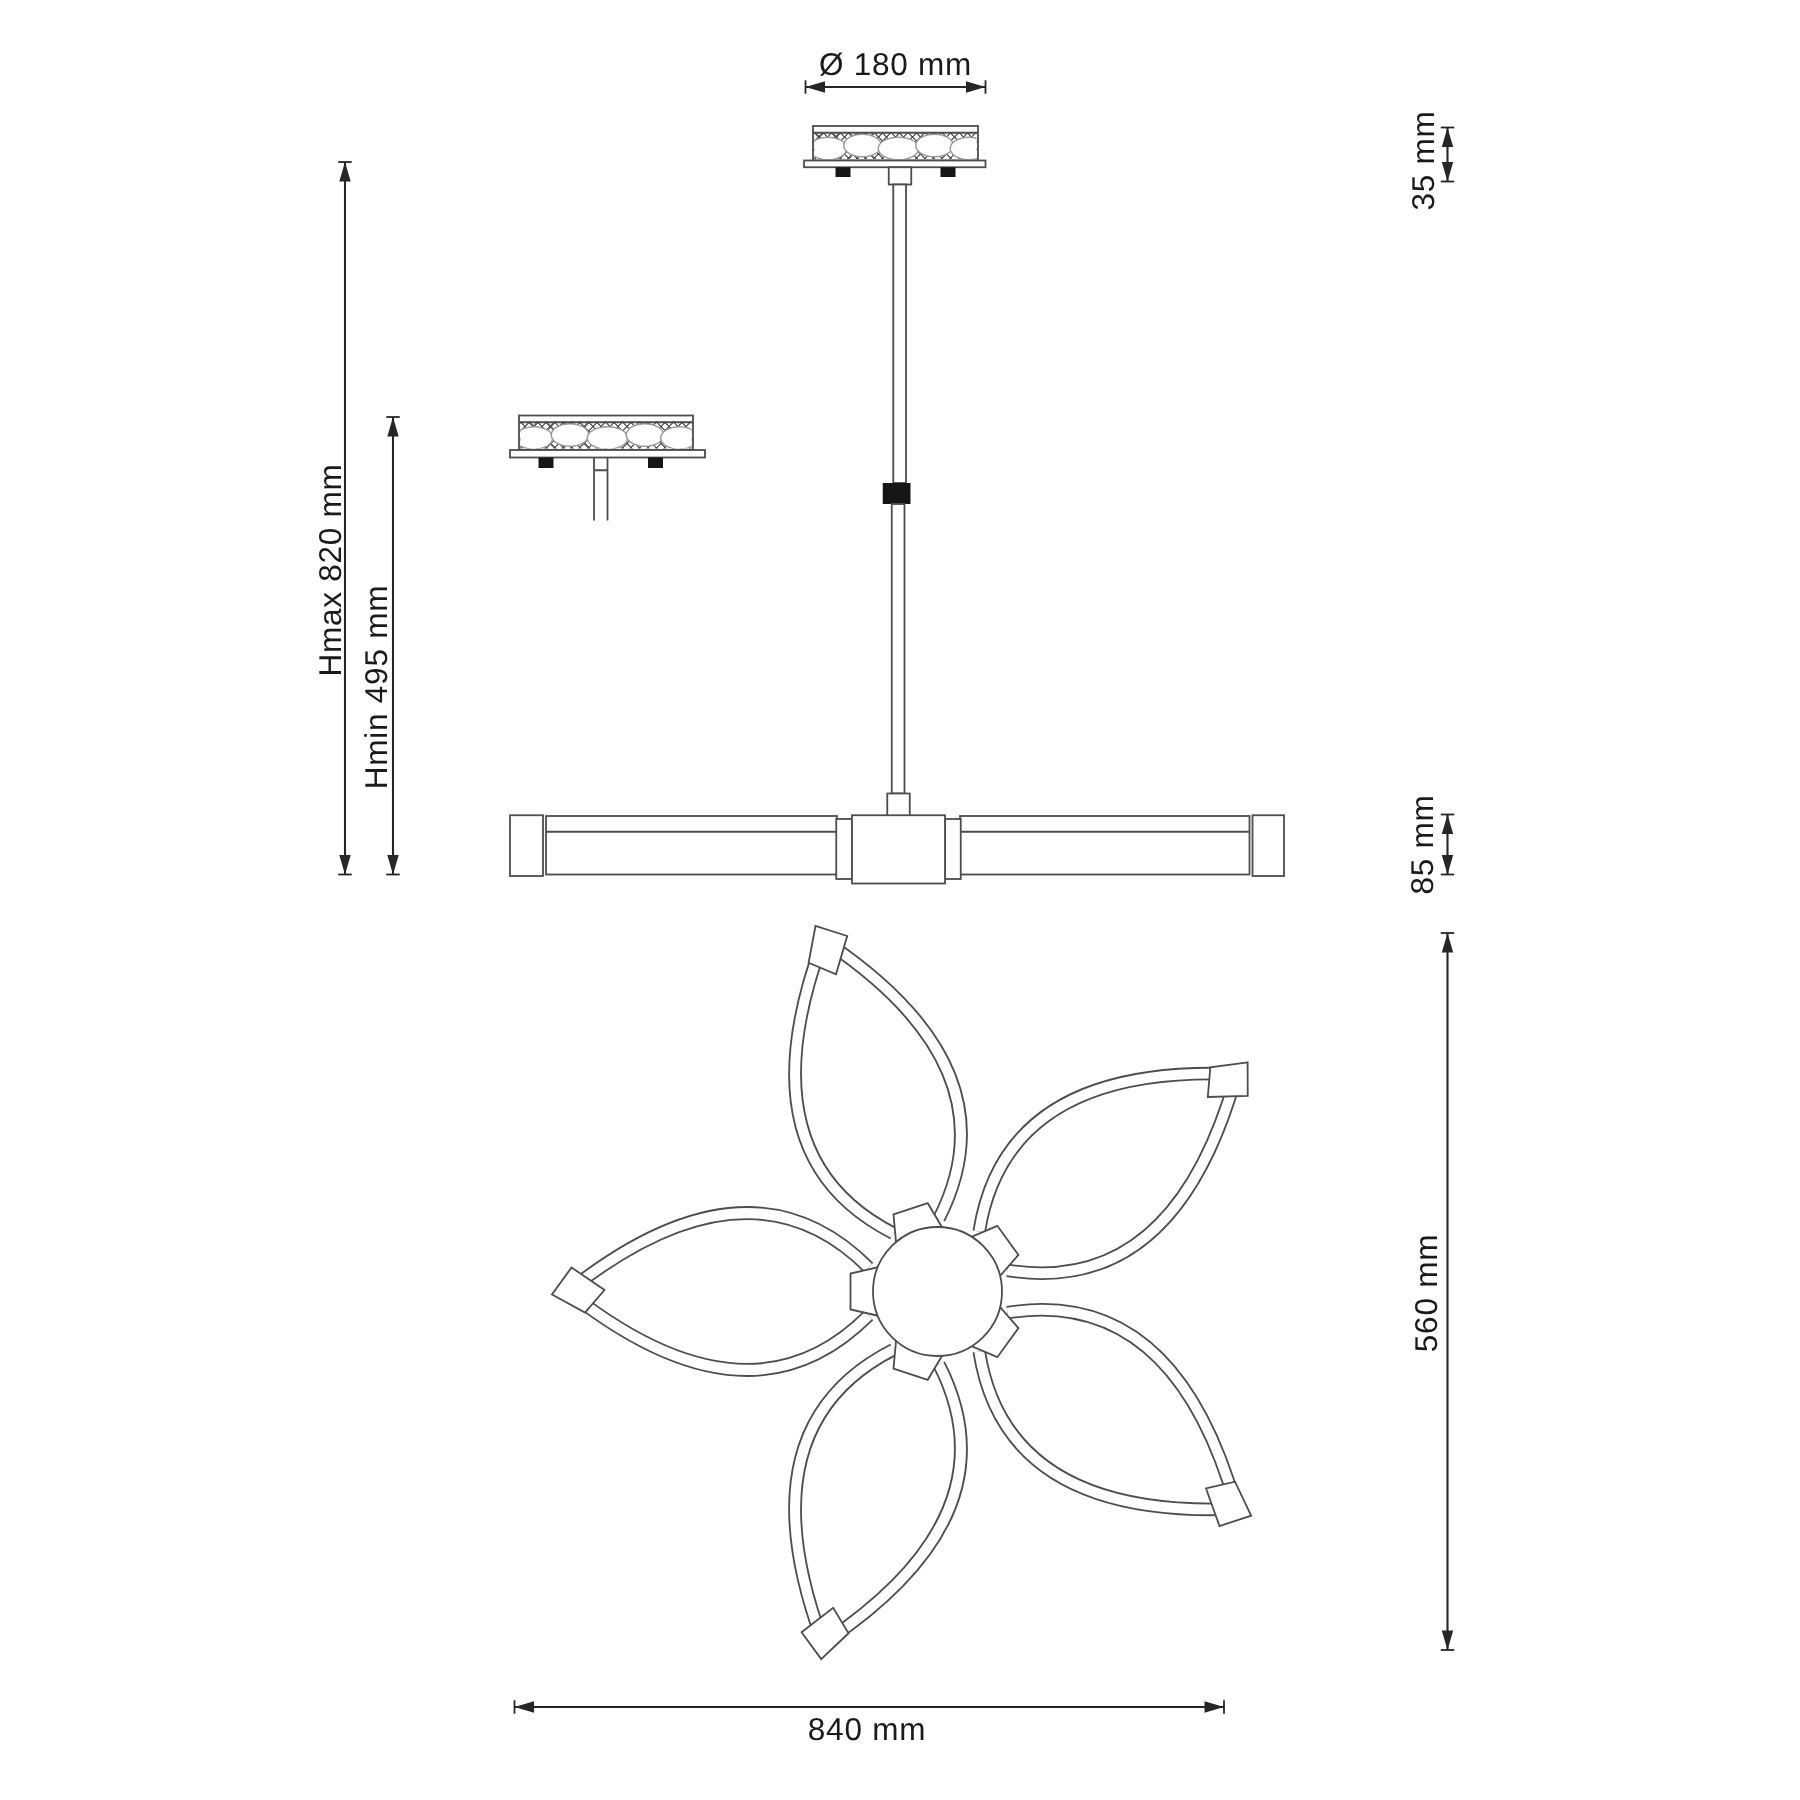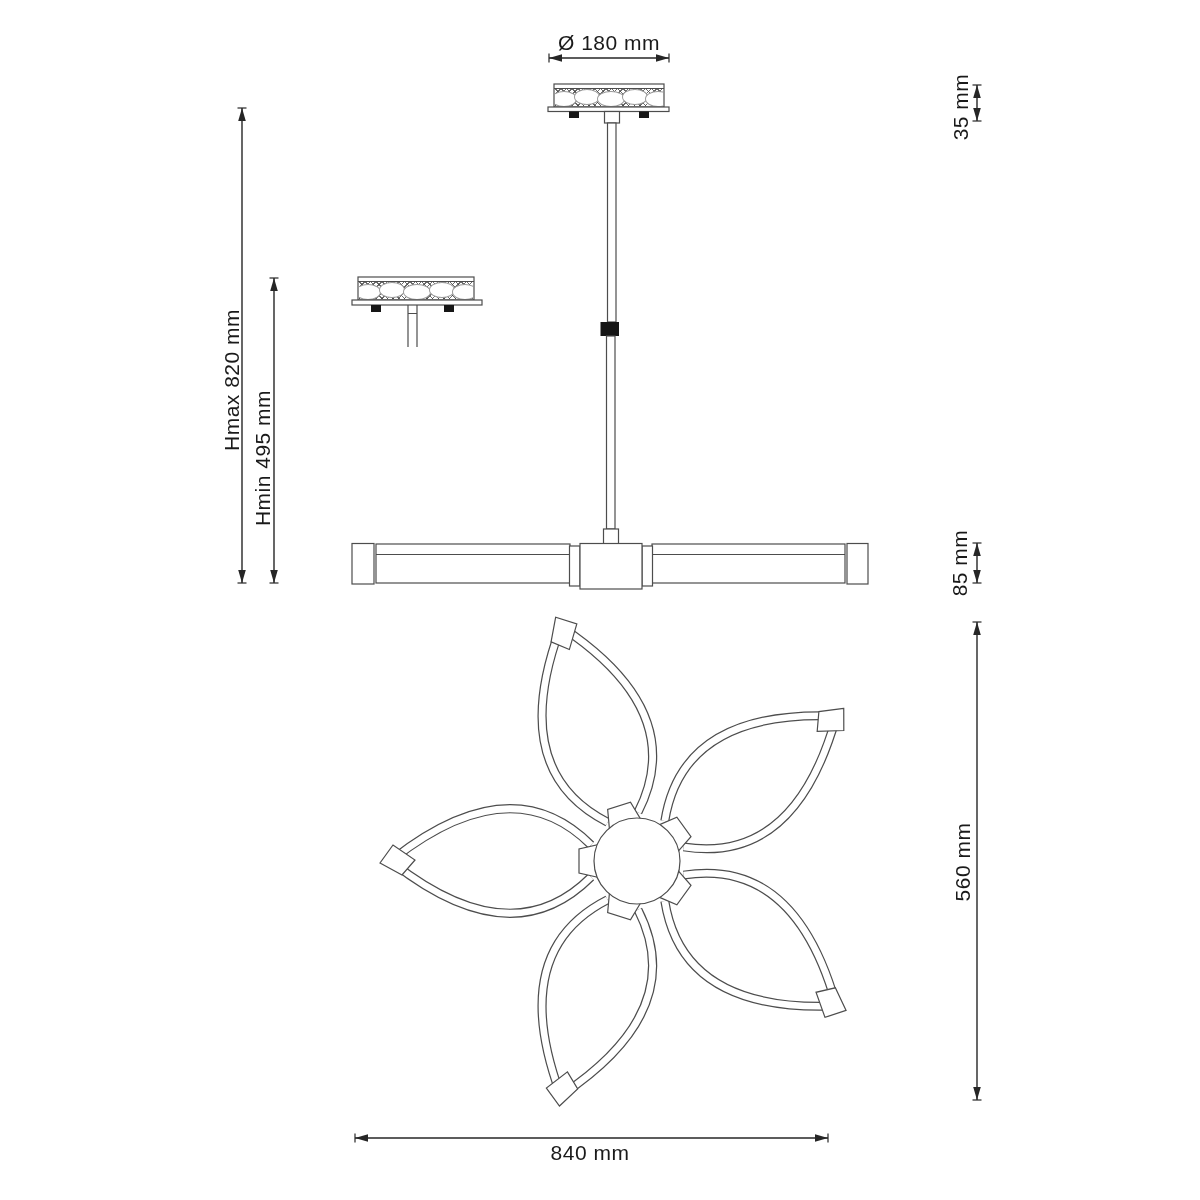--- a/index.html
+++ b/index.html
@@ -2,21 +2,21 @@
 <html style="--background: #ffffff; --line: #4d4d4d; --dim: #262626; --text: #1a1a1a; --dark: #161616;"><head>
 <meta charset="utf-8">
 <style>
   html,body{margin:0;padding:0;}
   body{
     width:1200px;height:1200px;
     background:var(--background,#fff);
     font-family:"Liberation Sans", sans-serif;
     position:relative;overflow:hidden;
   }
-  .stage{position:absolute;left:12px;top:0;width:1092px;height:1200px;}
+  .stage{position:absolute;left:0;top:0;width:1092px;height:1200px;}
   svg{position:absolute;left:0;top:0;z-index:2;}
   
   .hatch{
     position:absolute;z-index:1;overflow:hidden;background:#fff;
     background-image:
       repeating-linear-gradient(45deg, rgba(70,70,70,.8) 0px, rgba(70,70,70,.8) 1px, transparent 1px, transparent 4px),
       repeating-linear-gradient(135deg, rgba(70,70,70,.8) 0px, rgba(70,70,70,.8) 1px, transparent 1px, transparent 4px);
   }
   .blob{
     position:absolute;background:#fff;border:1px solid #9a9a9a;border-radius:50%;

